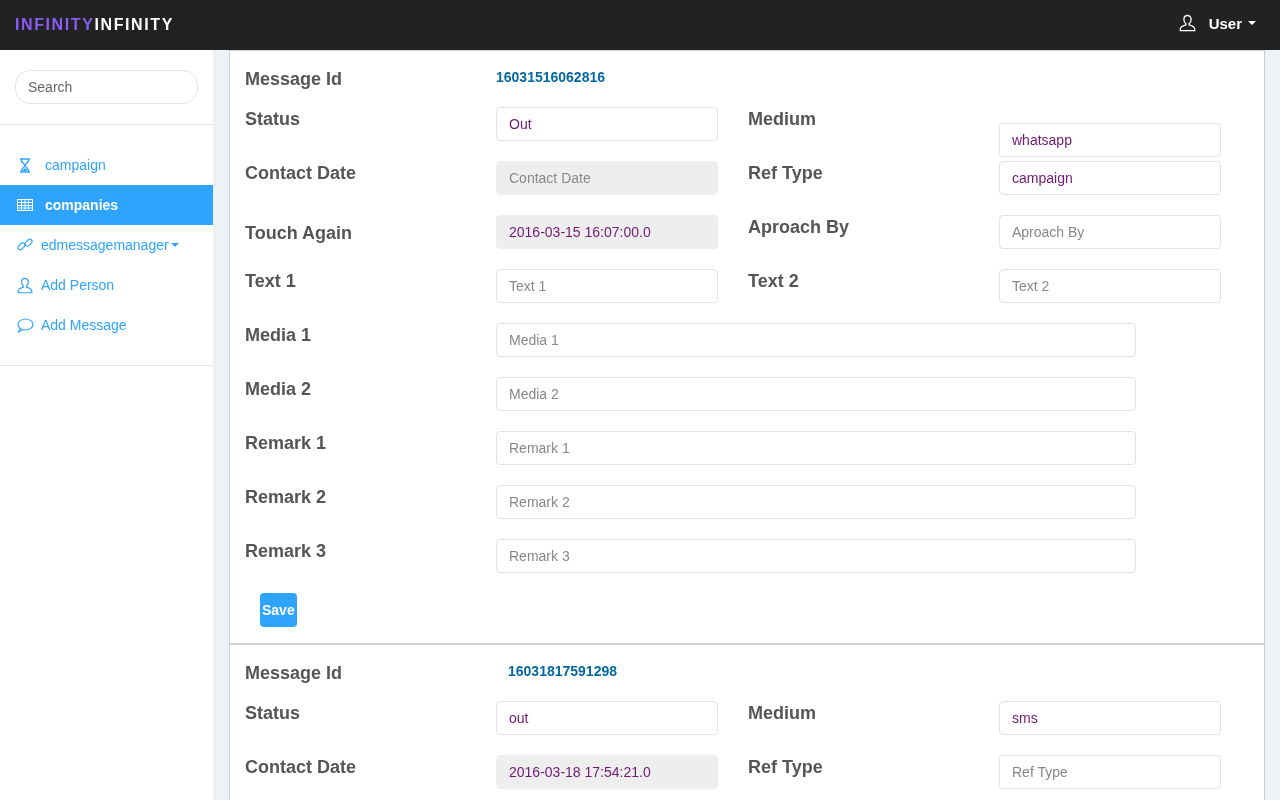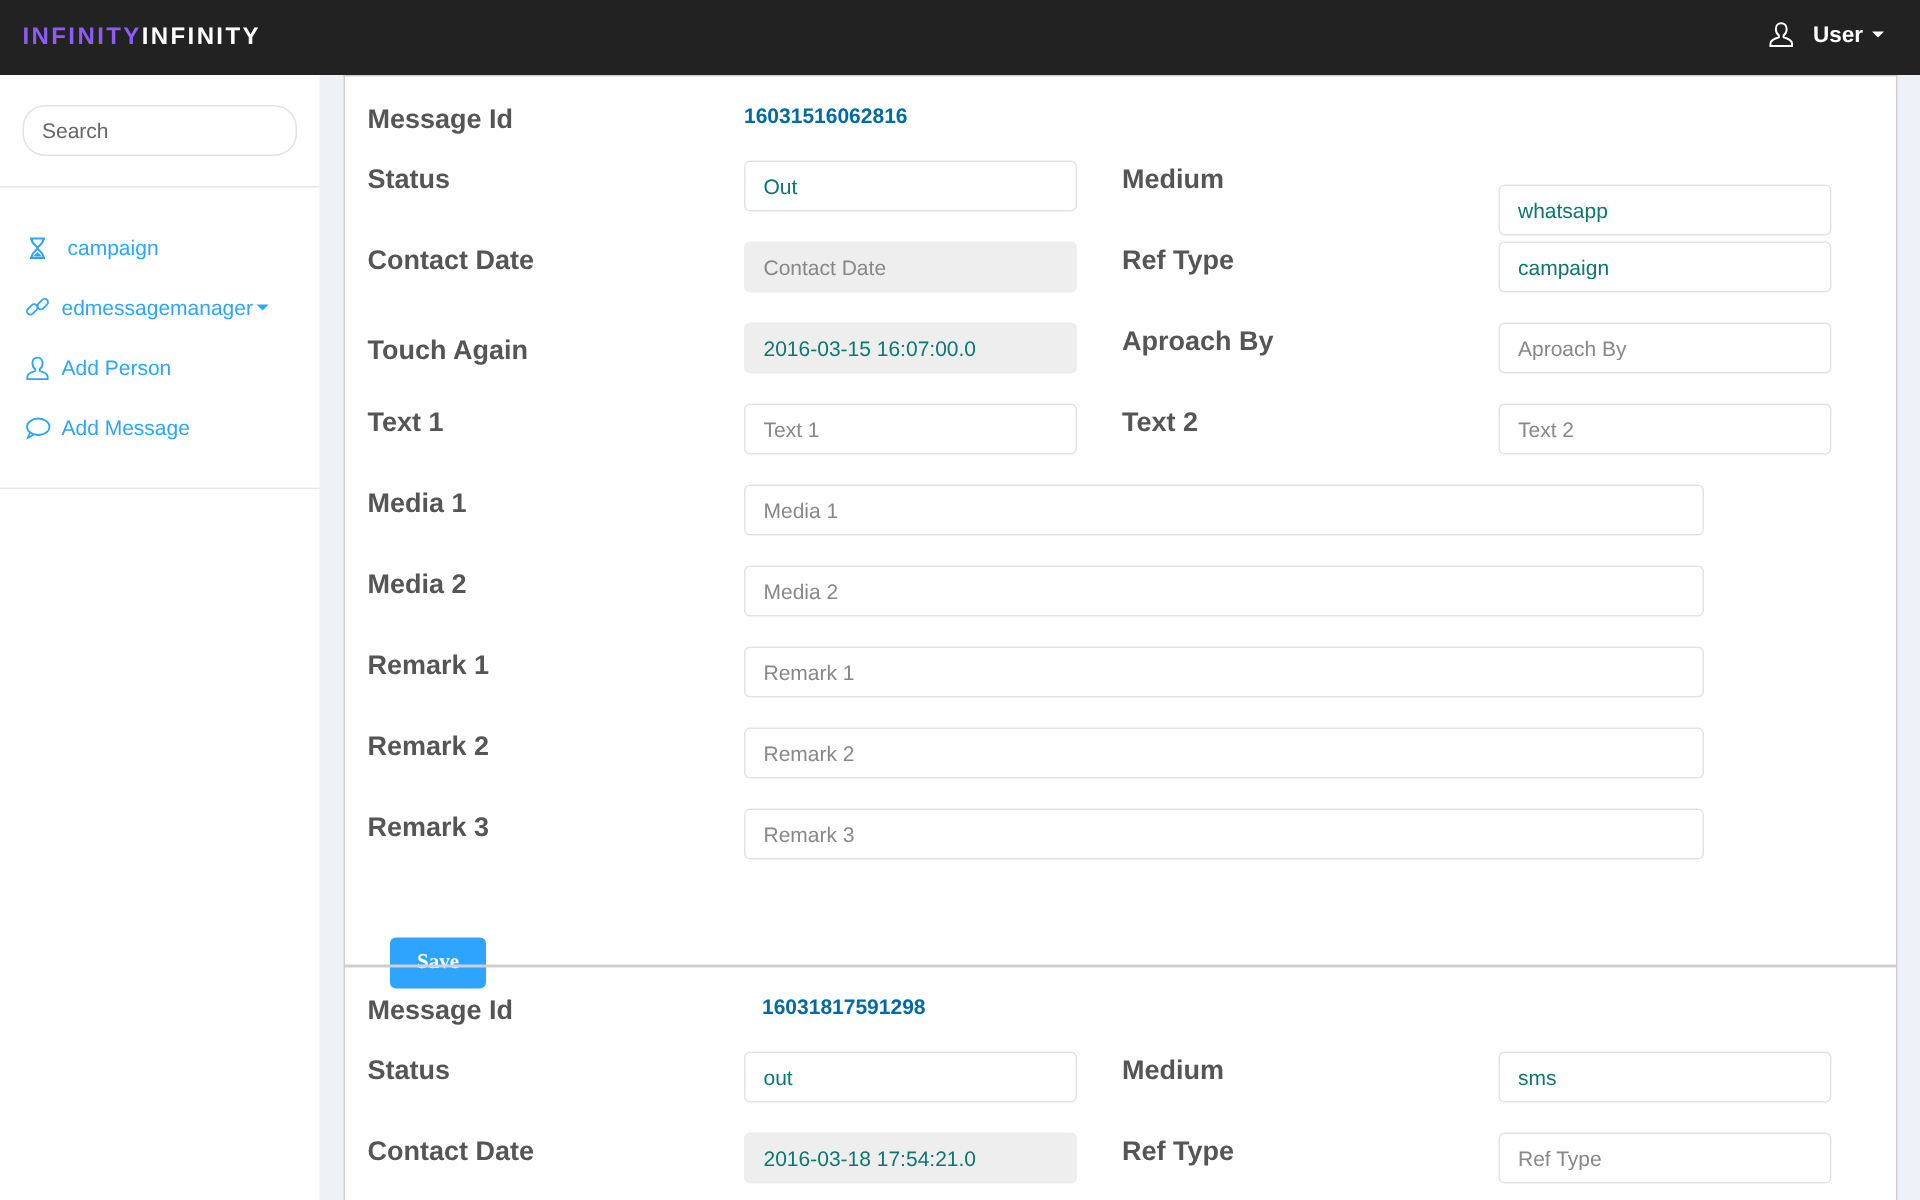--- a/index.html
+++ b/index.html
@@ -22,26 +22,26 @@
   .nav-item { height: 40px; display: flex; align-items: center; padding-left: 15px; color: #2fa4ff; font-size: 14px; cursor: pointer; }
   .nav-item.active { background: #2fa4ff; color: #fff; font-weight: bold; }
   .nav-item .ic { width: 20px; display: inline-flex; justify-content: center; margin-right: 10px; }
   .nav-item .ic.narrow { margin-right: 6px; }
 
   .content { position: absolute; left: 229px; top: 50px; width: 1036px; height: 750px; background: #fff; border-left: 1px solid #cfcfcf; border-right: 1px solid #cfcfcf; border-top: 1px solid #cfcfcf; overflow: hidden; }
   .record { position: relative; }
   .record + .record { border-top: 2px solid #cfcfcf; }
   .lbl { position: absolute; font-weight: bold; color: #555; font-size: 18px; }
   .val-text { position: absolute; font-weight: bold; color: #0369a1; font-size: 14px; }
-  .inp { position: absolute; height: 34px; border: 1px solid #e3e3e3; border-radius: 4px; padding: 0 12px; font-family: "Liberation Sans", sans-serif; font-size: 14px; color: #0f766e; background: #fff; }
+  .inp { position: absolute; height: 34px; border: 1px solid #e3e3e3; border-radius: 4px; padding: 0 12px; font-family: "Liberation Sans", sans-serif; font-size: 14px; color: #701a75; background: #fff; }
   .inp::placeholder { color: #888; }
   .inp[readonly] { background: #eeeeee; border-color: #eeeeee; }
   .inp.short { width: 222px; }
   .inp.long { width: 640px; }
-  .save-btn { position: absolute; height: 34px; padding: 0 18px; background: #2fa4ff; color: #fff; border: none; border-radius: 4px; font-family: Liberation Serif, serif; font-size: 14px; font-weight: bold; cursor: pointer; margin-top: 32px; }
+  .save-btn { position: absolute; height: 34px; padding: 0 2px; background: #2fa4ff; color: #fff; border: none; border-radius: 4px; font-family: Liberation Sans, sans-serif; font-size: 14px; font-weight: bold; cursor: pointer; }
 </style>
 </head>
 <body>
 
 <div class="navbar">
   <div class="brand">
     <span class="b1">INFINITY</span><span class="b2">INFINITY</span>
   </div>
   <div class="user-menu">
     <svg width="17" height="18" viewBox="0 0 17 18" fill="none" stroke="#fff" stroke-width="1.3">
@@ -58,20 +58,29 @@
   </div>
   <div class="nav-list">
     <div class="nav-item">
       <span class="ic">
         <svg width="12" height="15" viewBox="0 0 12 15">
             <path d="M1 1h10M1 14h10M2 1c0 4 4 5 4 6.5S2 10 2 14M10 1c0 4-4 5-4 6.5S10 10 10 14" stroke="#2fa4ff" stroke-width="1.4" fill="none"></path>
             <path d="M3 13l3-3 3 3z" fill="#2fa4ff"></path>
           </svg>
       </span>
       <span>campaign</span>
+    </div>
+    <div class="nav-item active">
+      <span class="ic">
+        <svg width="16" height="12" viewBox="0 0 16 12">
+            <rect x="0.5" y="0.5" width="15" height="11" fill="none" stroke="#fff"></rect>
+            <path d="M0 3.5h16M0 6.5h16M0 9h16M4.5 0v12M8 0v12M11.5 0v12" stroke="#fff" stroke-width="1"></path>
+          </svg>
+      </span>
+      <span>companies</span>
     </div>
     <div class="nav-item">
       <span class="ic narrow">
         <svg width="16" height="16" viewBox="0 0 16 16" fill="none" stroke="#2fa4ff" stroke-width="1.2">
             <rect x="0.5" y="7" width="8" height="4.5" rx="2.2" transform="rotate(-45 4.5 9.25)"></rect>
             <rect x="7.5" y="3.5" width="8" height="4.5" rx="2.2" transform="rotate(-45 11.5 5.75)"></rect>
           </svg>
       </span>
       <span>edmessagemanager</span>
       <span class="caret" style="margin-left:2px;"></span>

